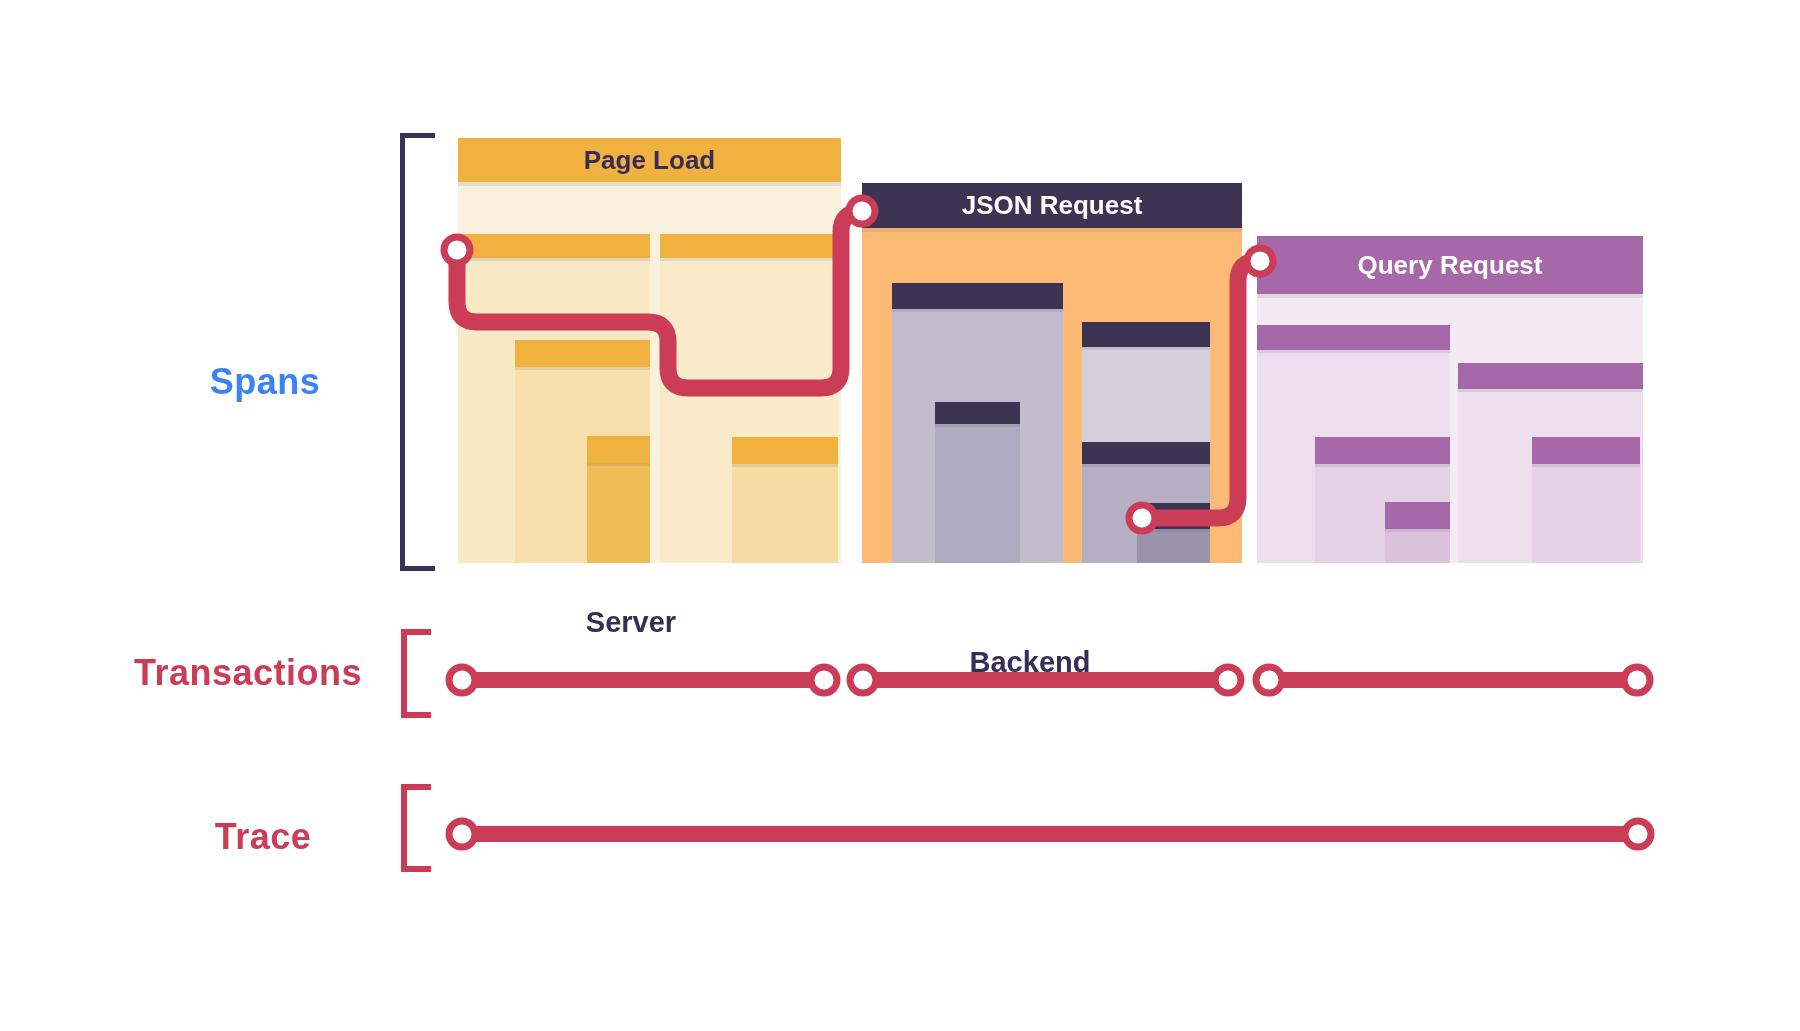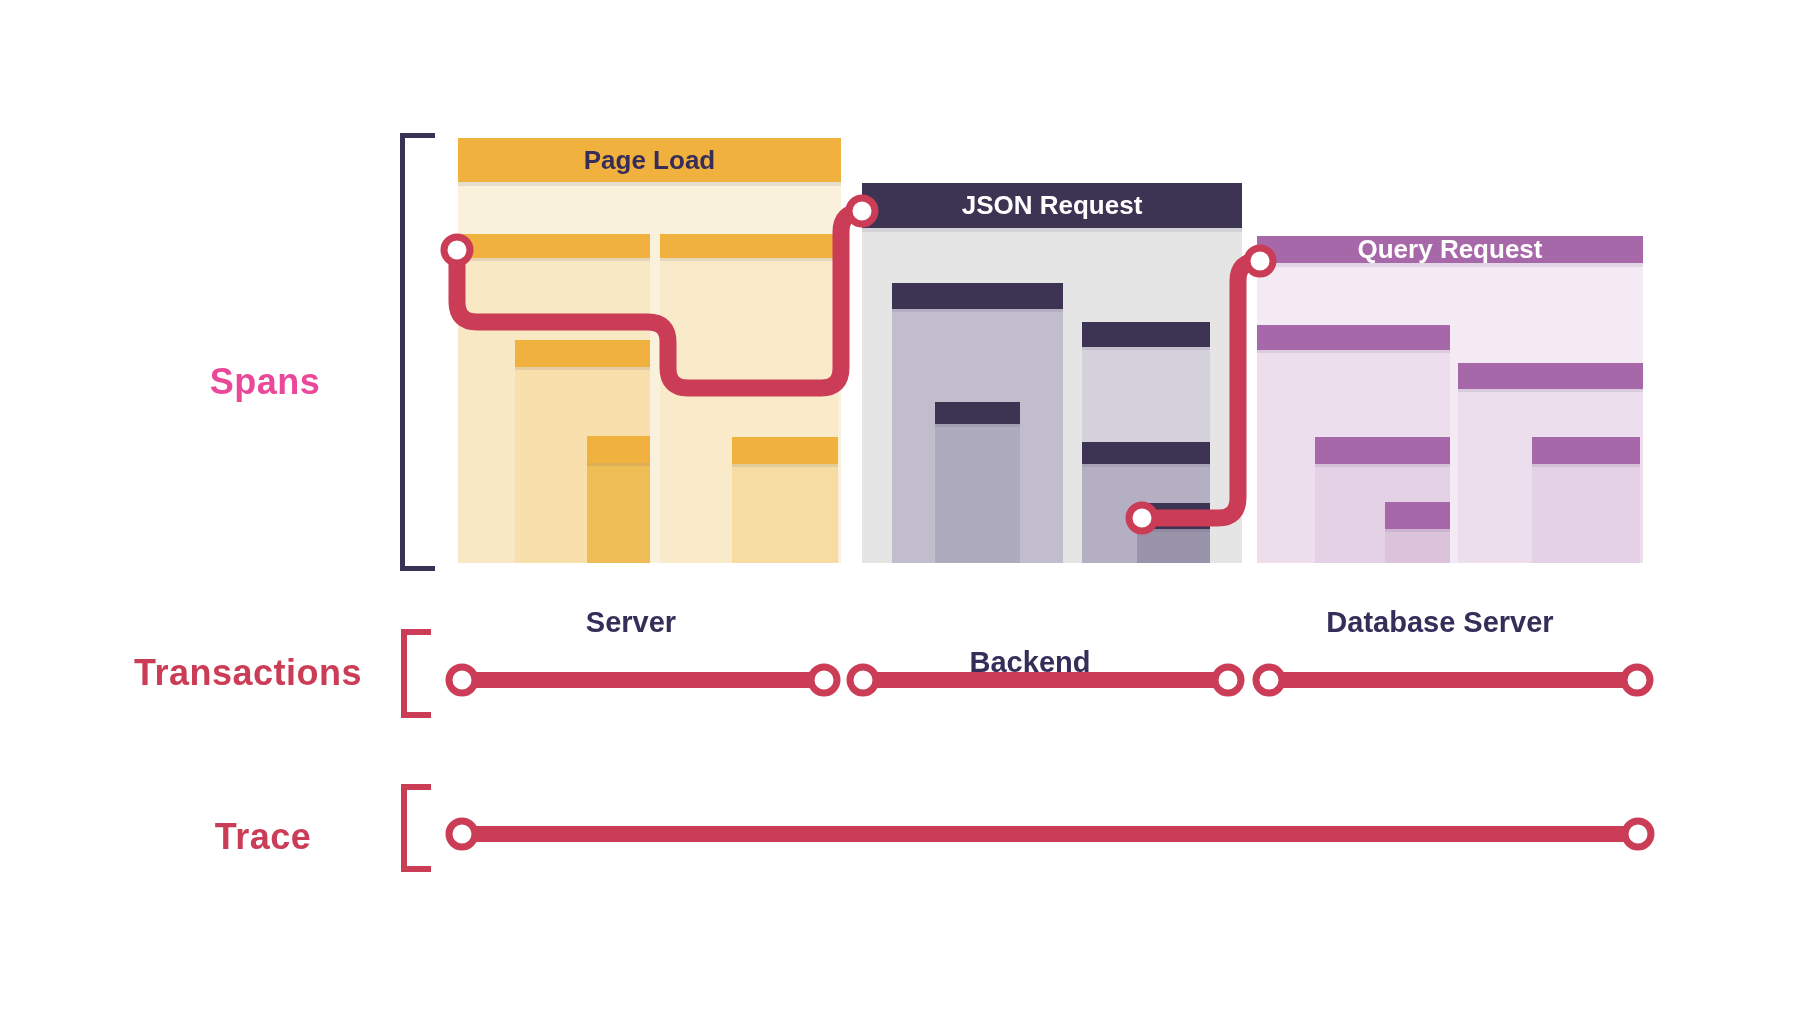--- a/index.html
+++ b/index.html
@@ -5,21 +5,21 @@
   html,body { margin:0; padding:0; background:#ffffff; }
   .stage {
     position:relative; width:1800px; height:1031px; background:#ffffff;
     font-family:"Liberation Sans", sans-serif; overflow:hidden;
   }
   
   .row-label {
     position:absolute; font-weight:bold; font-size:36px; line-height:42px;
     text-align:center; letter-spacing:0.5px; white-space:nowrap;
   }
-  .row-label.navy { color:#ec4899; }
+  .row-label.navy { color:#3b82f6; }
   .row-label.red  { color:#CB3D56; }
   
   .bracket { position:absolute; box-sizing:border-box; }
   .bracket.navy {
     border-left:5px solid #3A3157; border-top:5px solid #3A3157; border-bottom:5px solid #3A3157;
   }
   .bracket.red {
     border-left:6px solid #CB3D56; border-top:6px solid #CB3D56; border-bottom:6px solid #CB3D56;
   }
   
@@ -70,21 +70,21 @@
       <div class="span-head" style="height:24px; background:#F0B13E;"></div>
     </div>
     <div class="span-block" style="left:274px; top:299px; width:106px; height:126px; background:#F6DCA3;">
       <div class="span-head" style="height:27px; background:#F0B13E;"></div>
     </div>
     <header class="card-head" style="height:44px; background:#F0B13E; color:#362D59;">
       <span>Page Load</span>
     </header>
   </section>
 
-  <section class="card" style="left:862px; top:183px; width:380px; height:380px; background:#e5e5e5;">
+  <section class="card" style="left:862px; top:183px; width:380px; height:380px; background:#fdba74;">
     <div class="span-block dots" style="left:30px; top:100px; width:171px; height:280px; background:#C1BDCD;">
       <div class="span-head" style="height:26px; background:#3D3454;"></div>
     </div>
     <div class="span-block" style="left:73px; top:219px; width:85px; height:161px; background:#AFABBF;">
       <div class="span-head" style="height:22px; background:#3D3454;"></div>
     </div>
     <div class="span-block dots" style="left:220px; top:139px; width:128px; height:241px; background:#D4D1DC;">
       <div class="span-head" style="height:25px; background:#3D3454;"></div>
     </div>
     <div class="span-block" style="left:220px; top:259px; width:128px; height:121px; background:#B4AFC2;">
@@ -107,28 +107,27 @@
     </div>
     <div class="span-block" style="left:128px; top:266px; width:65px; height:61px; background:#DCC3DC;">
       <div class="span-head" style="height:27px; background:#A768A9;"></div>
     </div>
     <div class="span-block" style="left:201px; top:127px; width:185px; height:200px; background:#EDDEED;">
       <div class="span-head" style="height:26px; background:#A768A9;"></div>
     </div>
     <div class="span-block dots" style="left:275px; top:201px; width:108px; height:126px; background:#E5D1E5;">
       <div class="span-head" style="height:27px; background:#A768A9;"></div>
     </div>
-    <header class="card-head" style="height:27px; background:#A768A9; color:#FFFFFF;">
+    <header class="card-head" style="height:58px; background:#A768A9; color:#FFFFFF;">
       <span>Query Request</span>
     </header>
   </section>
 
   <div class="caption" style="left:531px; width:200px;">Server</div>
   <div class="caption" style="left:930px; width:200px;margin-top:40px;">Backend</div>
-  <div class="caption" style="left:1280px; width:320px;">Database Server</div>
 
   <svg class="overlay" width="1800" height="1031" viewBox="0 0 1800 1031">
 
     <path d="M457,250 L457,302 Q457,322 477,322 L648,322 Q668,322 668,342 L668,368 Q668,388 688,388 L821,388 Q841,388 841,368 L841,232 Q841,212 861,212" fill="none" stroke="#CB3D56" stroke-width="17"></path>
     <path d="M1142,518 L1218,518 Q1238,518 1238,498 L1238,281 Q1238,261 1258,261" fill="none" stroke="#CB3D56" stroke-width="17"></path>
 
     <line x1="462" y1="680" x2="824" y2="680" stroke="#CB3D56" stroke-width="16"></line>
     <line x1="863" y1="680" x2="1228" y2="680" stroke="#CB3D56" stroke-width="16"></line>
     <line x1="1269" y1="680" x2="1637" y2="680" stroke="#CB3D56" stroke-width="16"></line>
 

